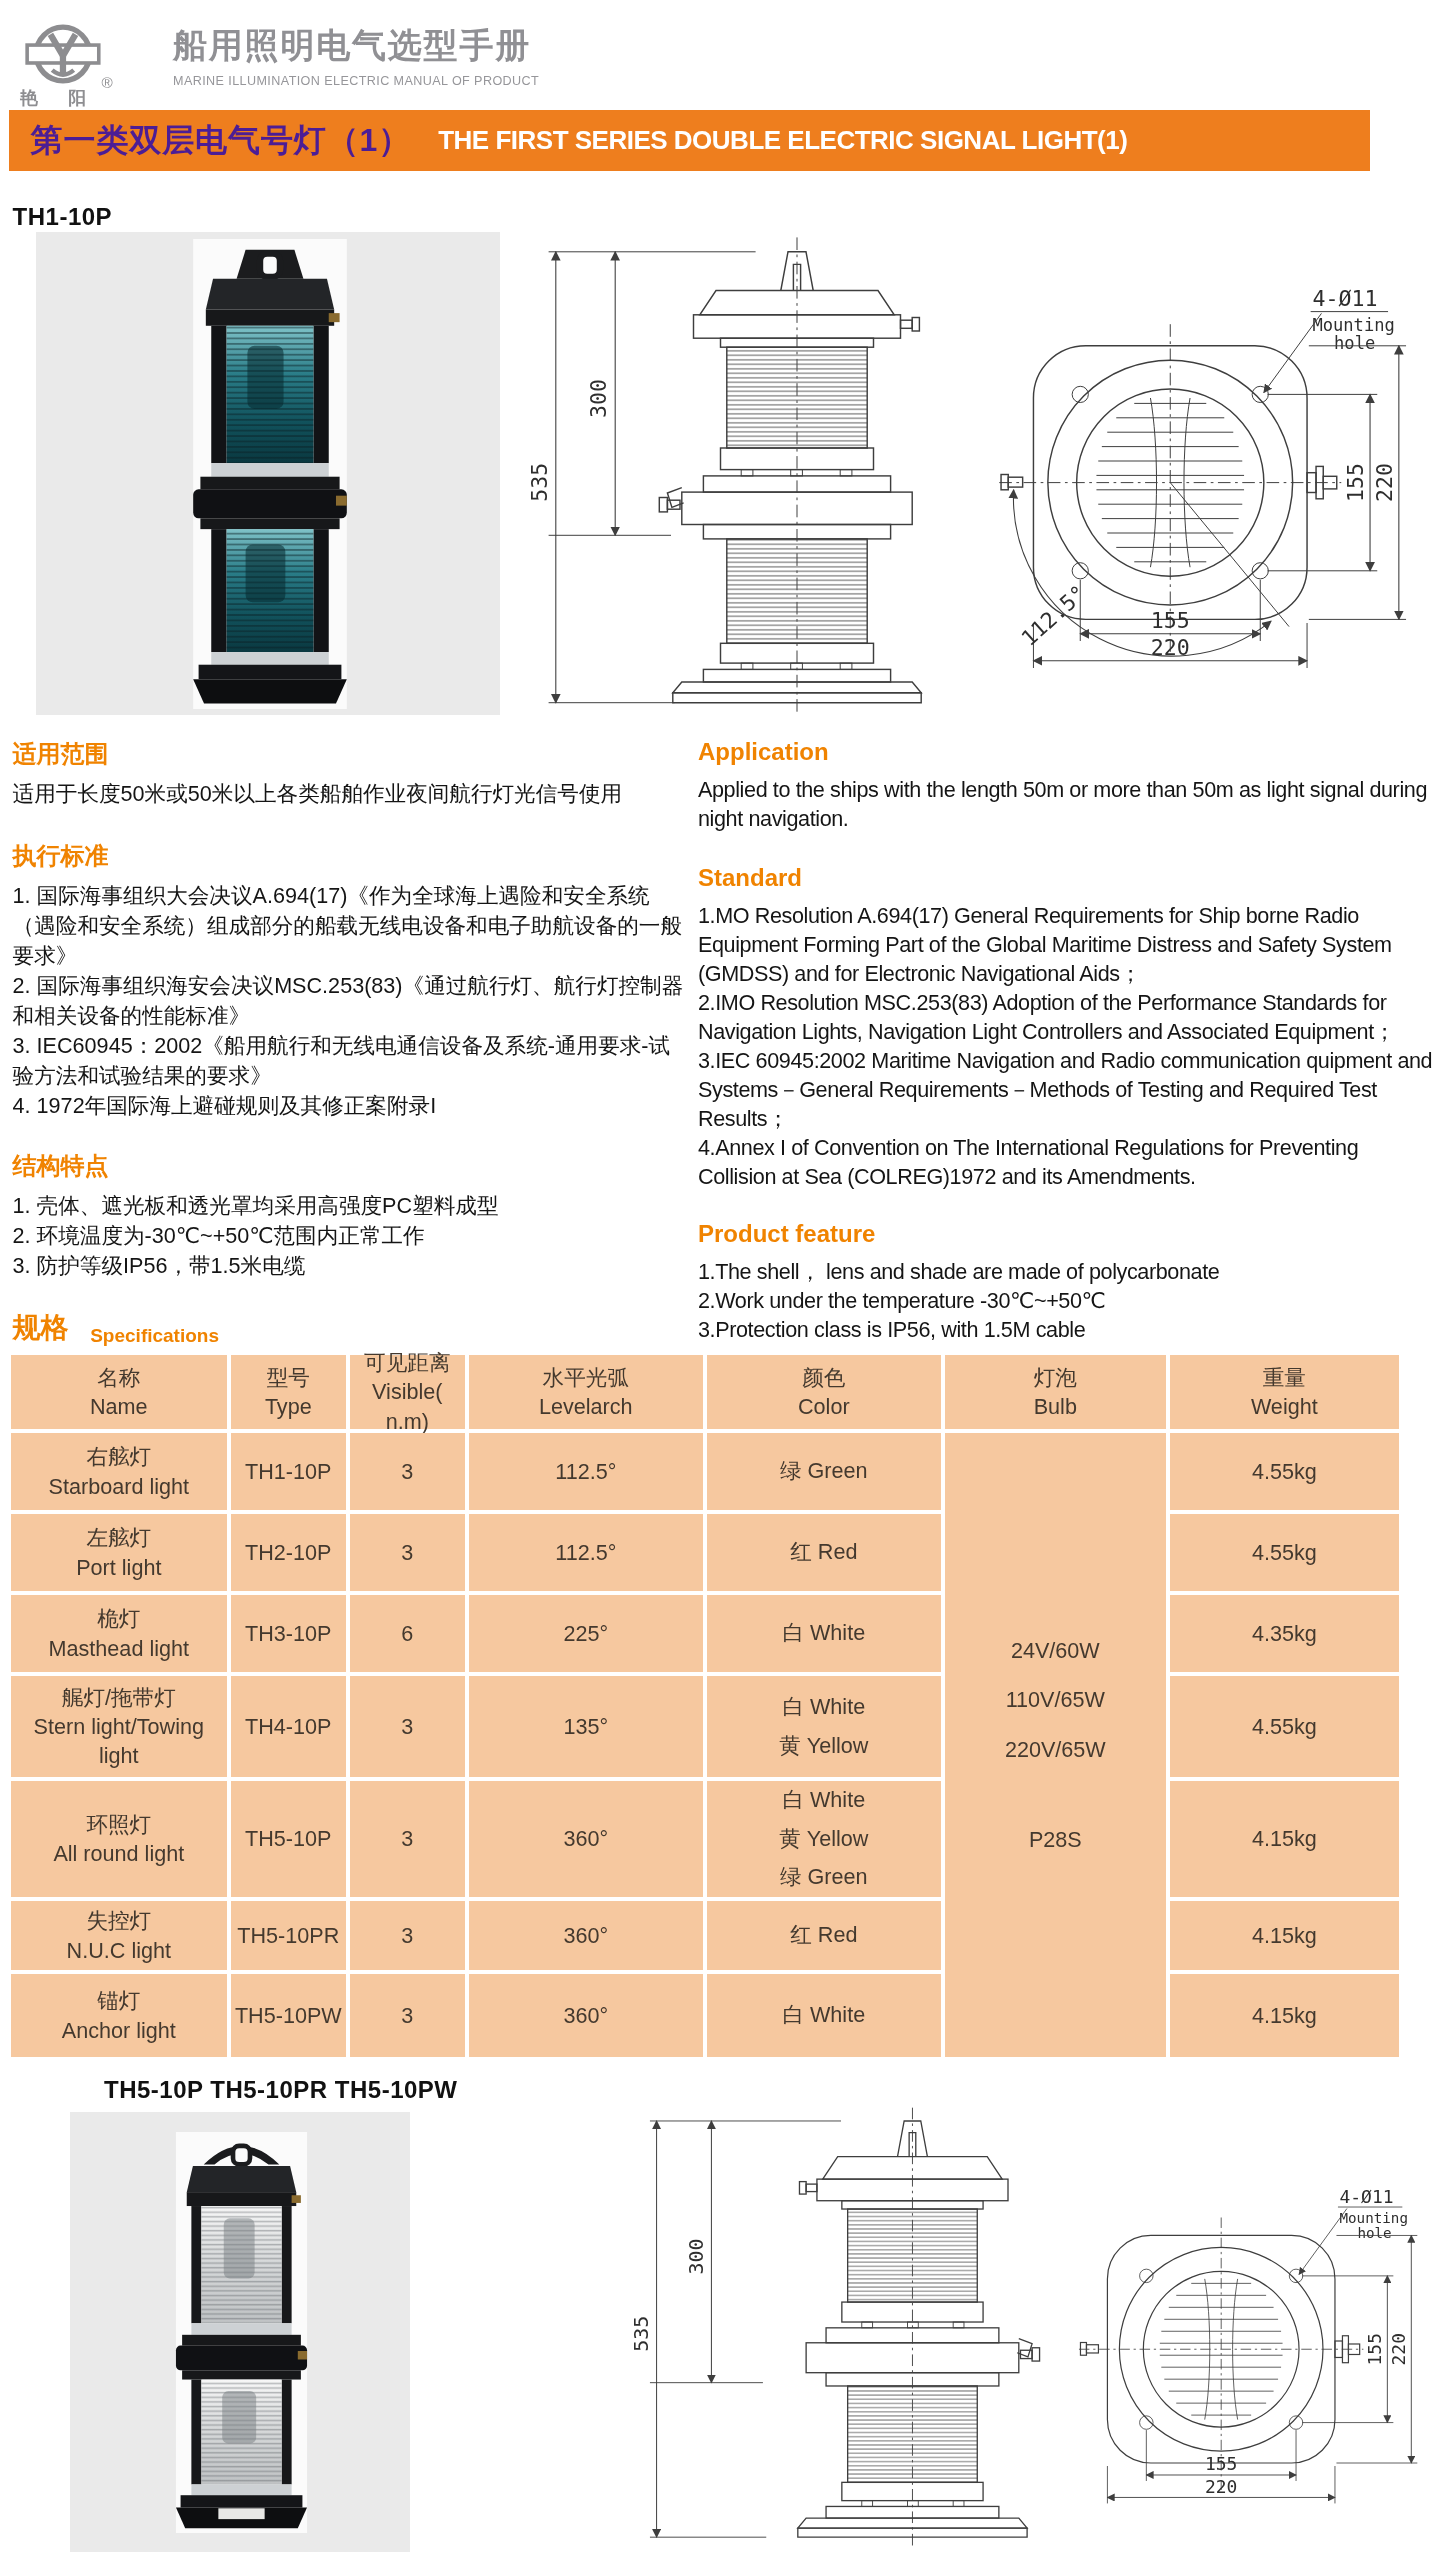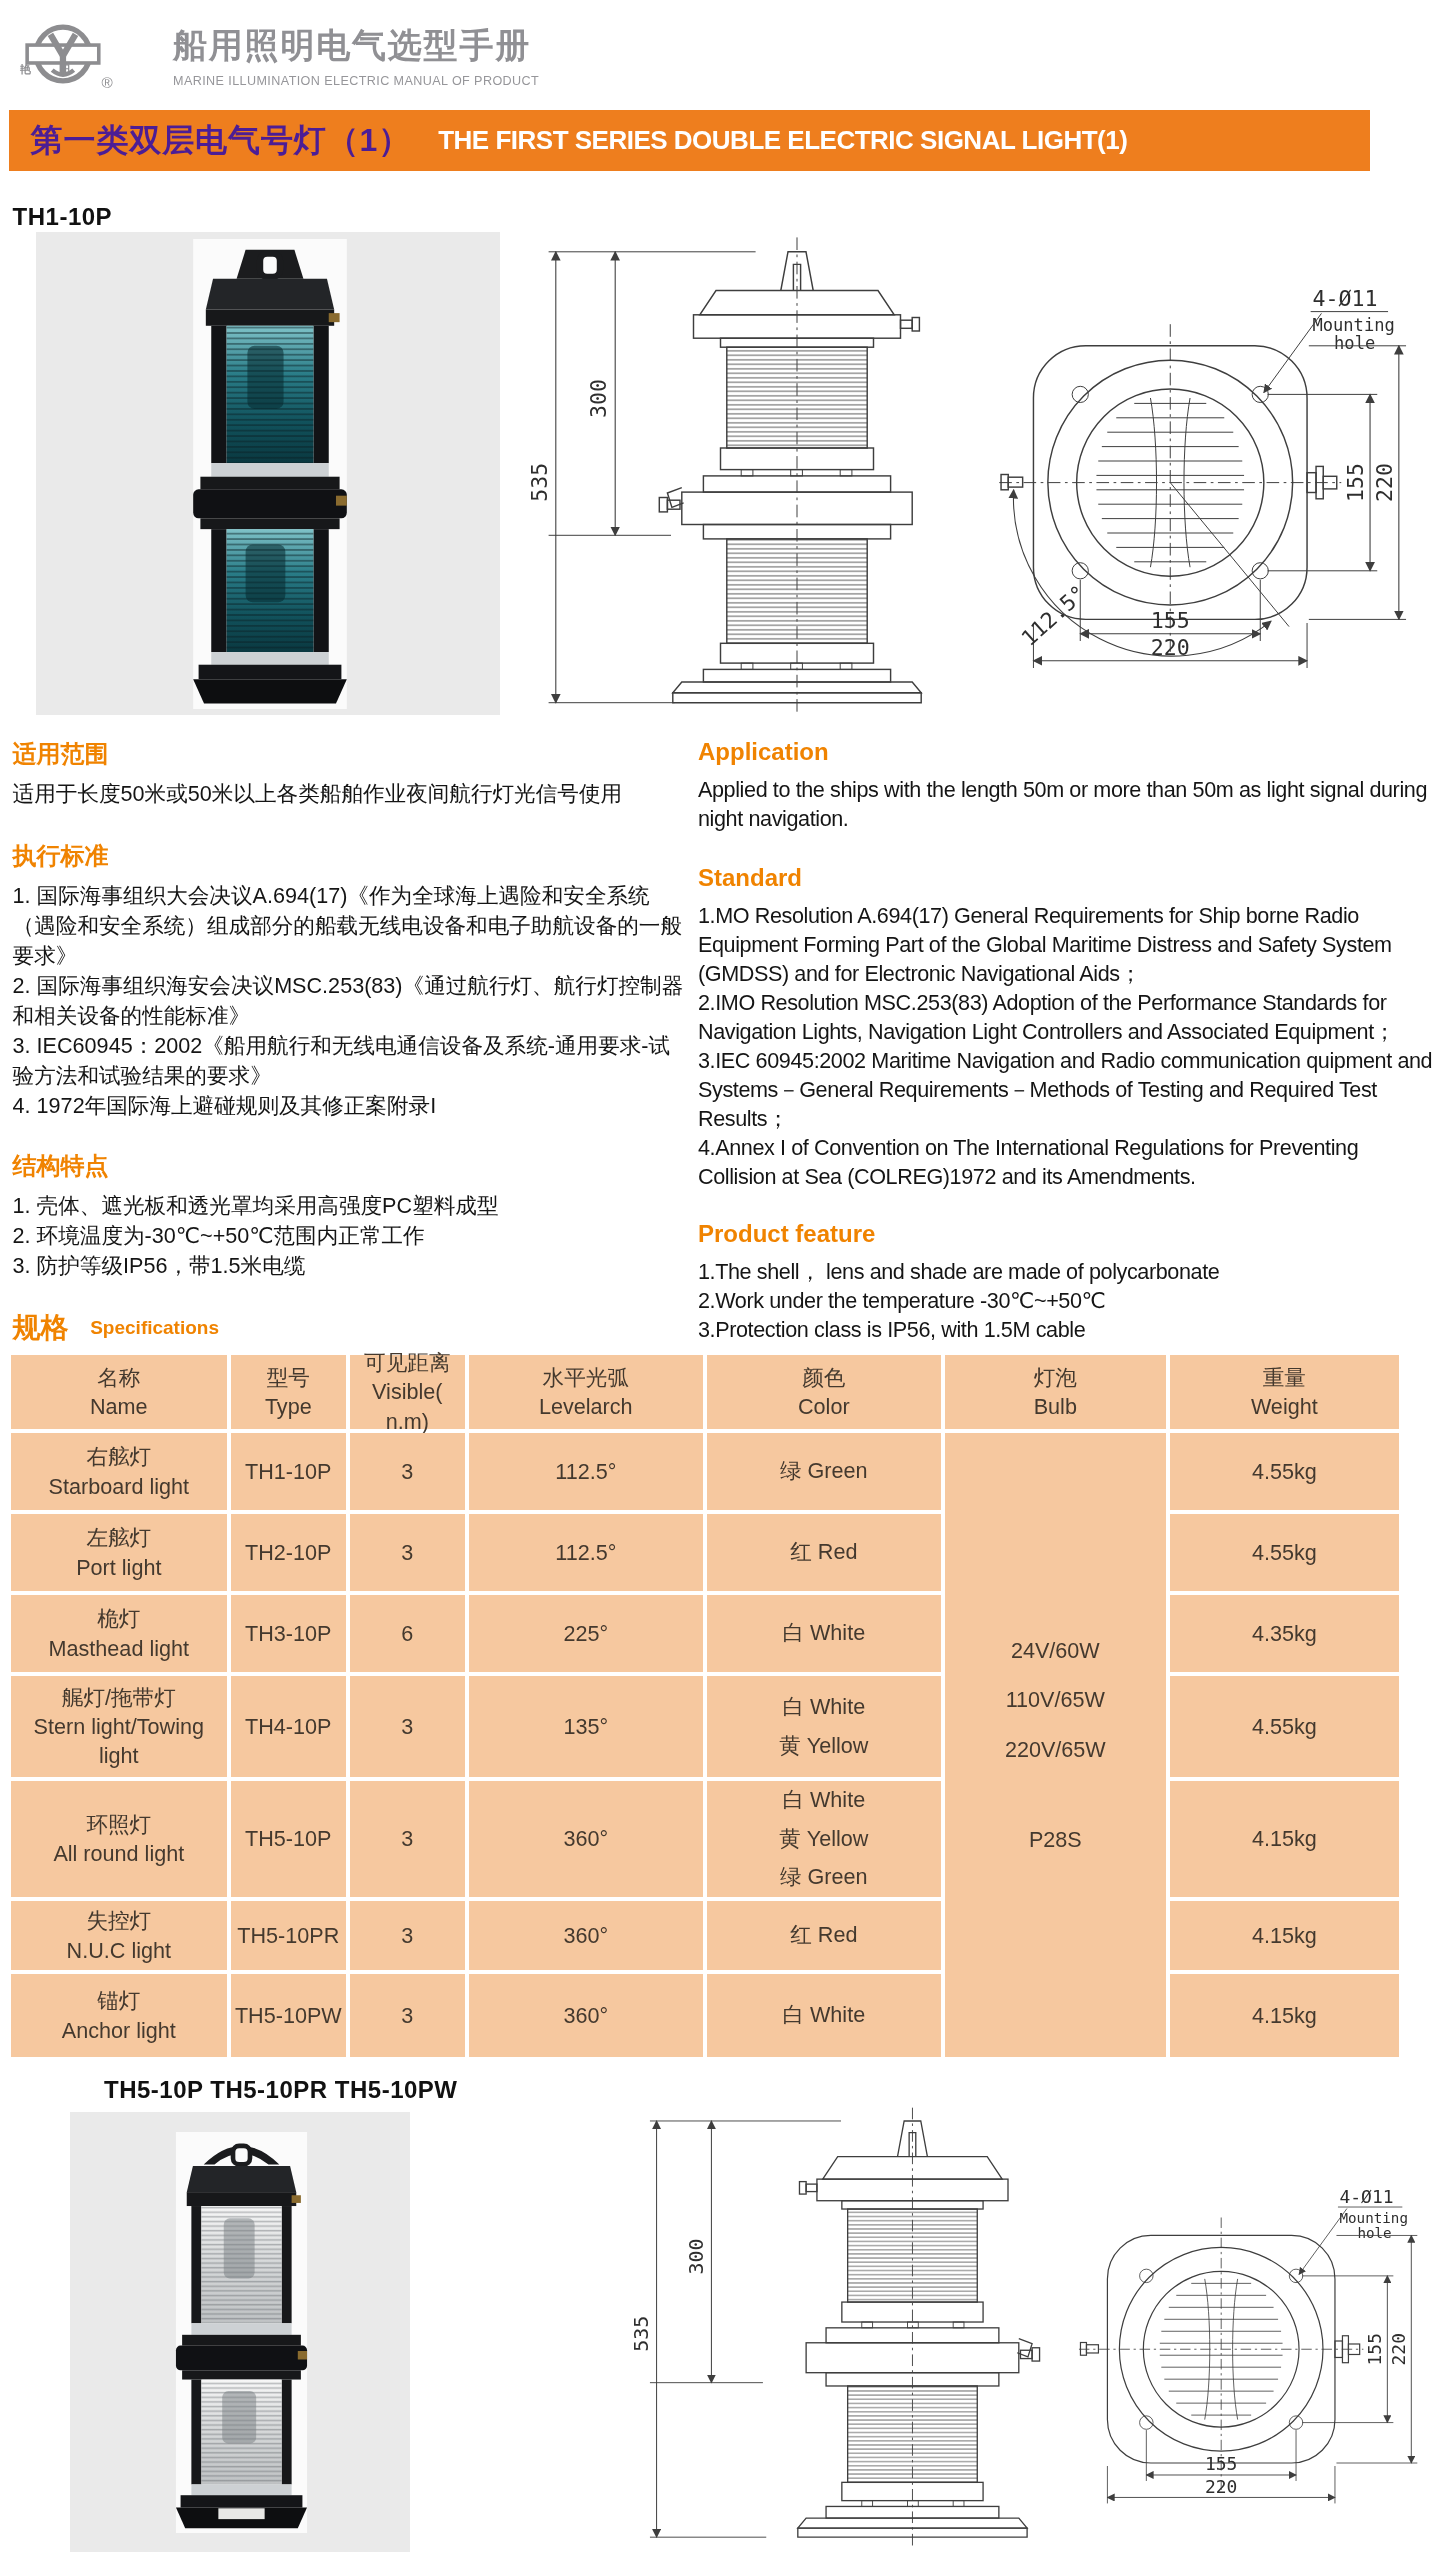--- a/index.html
+++ b/index.html
@@ -1,20 +1,20 @@
 <!DOCTYPE html>
 <html style="font-size:14.4px"><head>
 <meta charset="utf-8">
 <style>
   html,body{margin:0;padding:0;background:#ffffff;}
   .page{position:relative;width:1443px;height:2576px;background:#fff;overflow:hidden;
         font-family:"Liberation Sans","DejaVu Sans",sans-serif;color:#1a1a1a;}
   
   .hdr-logo{position:absolute;left:16px;top:20px;width:153px;height:77px;}
-  .logo-cn{position:absolute;left:20px;top:62px;width:83px;font-size:11px;font-weight:bold;
+  .logo-cn{position:absolute;left:20px;top:86px;width:83px;font-size:18px;font-weight:bold;
            color:#8e8e91;letter-spacing:12.6px;white-space:nowrap;}
   .hdr-titles{position:absolute;left:173px;top:23.4px;}
   .hdr-title-cn{font-size:34px;font-weight:bold;color:#909094;letter-spacing:1.8px;}
   .hdr-sub-en{font-size:12.6px;color:#96969a;margin-top:4.5px;letter-spacing:0.4px;}
   
   .banner{position:absolute;left:9px;top:110px;width:1361px;height:61px;background:#ee7e1e;
           display:flex;align-items:center;}
   .banner-cn{font-size:32px;font-weight:bold;color:#4c1d95;margin-left:21.6px;letter-spacing:0.9px;}
   .banner-en{font-size:26px;font-weight:bold;color:#fff;margin-left:27px;letter-spacing:-0.5px;}
   .model-label{position:absolute;font-size:24px;font-weight:bold;color:#111;letter-spacing:0.5px;}
@@ -30,21 +30,21 @@
   .col{position:absolute;top:738px;}
   .col-left{left:12.6px;width:673px;}
   .col-right{left:698px;width:740px;}
   .o-h{font-size:24px;font-weight:bold;color:#f08300;margin:0 0 9px 0;}
   .h2{margin-top:31px;}
   .h3{margin-top:29px;}
   .cn-body{font-size:21.6px;line-height:30px;color:#151515;margin:0;}
   .en-body{font-size:21.6px;line-height:29px;color:#151515;margin:0;letter-spacing:-0.4px;}
   .item{margin:0;}
   
-  .spec-heading{position:absolute;left:12.6px;top:1309px;display:flex;align-items:center;}
+  .spec-heading{position:absolute;left:12.6px;top:1309px;display:flex;align-items:flex-end;}
   .spec-h-cn{font-size:28px;font-weight:bold;color:#f08300;}
   .spec-h-en{font-size:19px;font-weight:bold;color:#f08300;margin-left:21.6px;}
   
   .spec-table{position:absolute;left:10.8px;top:1355px;display:grid;
       grid-template-columns:216px 115px 115px 234px 234px 221px 229px;
       grid-template-rows:74px 77px 77px 77px 101px 116px 69px 83px;gap:4px;}
   .td{background:#f6c89f;display:flex;flex-direction:column;align-items:center;
       justify-content:center;color:#44392e;font-size:21.6px;line-height:1.35;text-align:center;}
   .bulb-cell{grid-column:6;grid-row:2 / span 7;line-height:2.3;}
   .bulb-base{margin-top:40px;}

